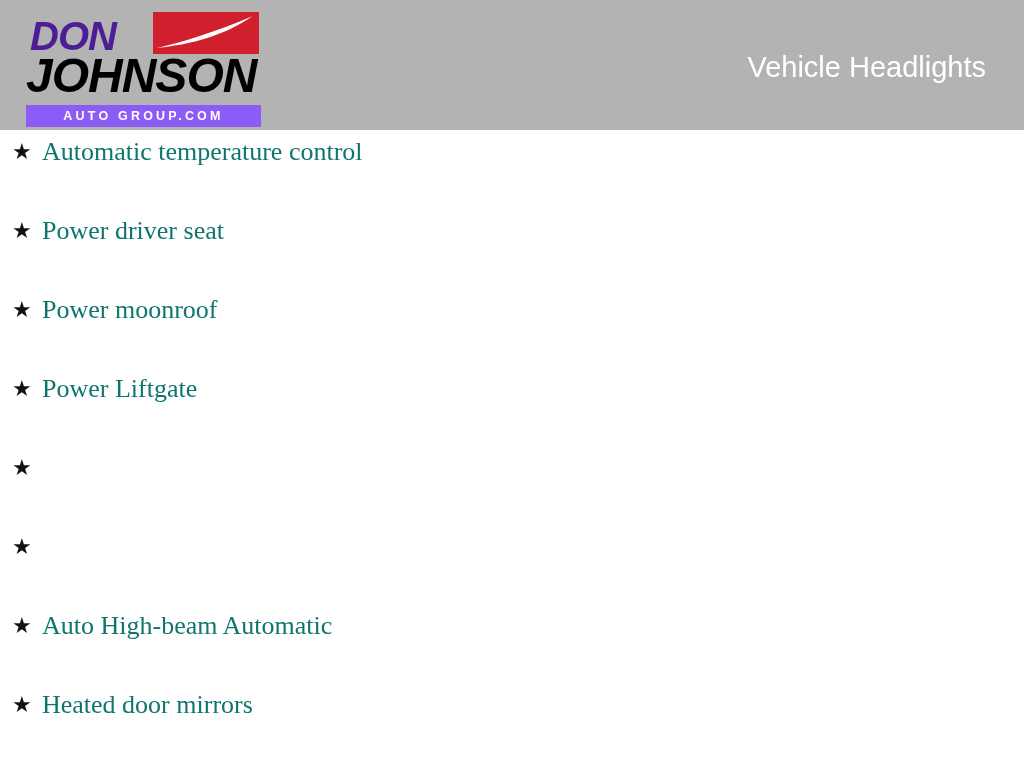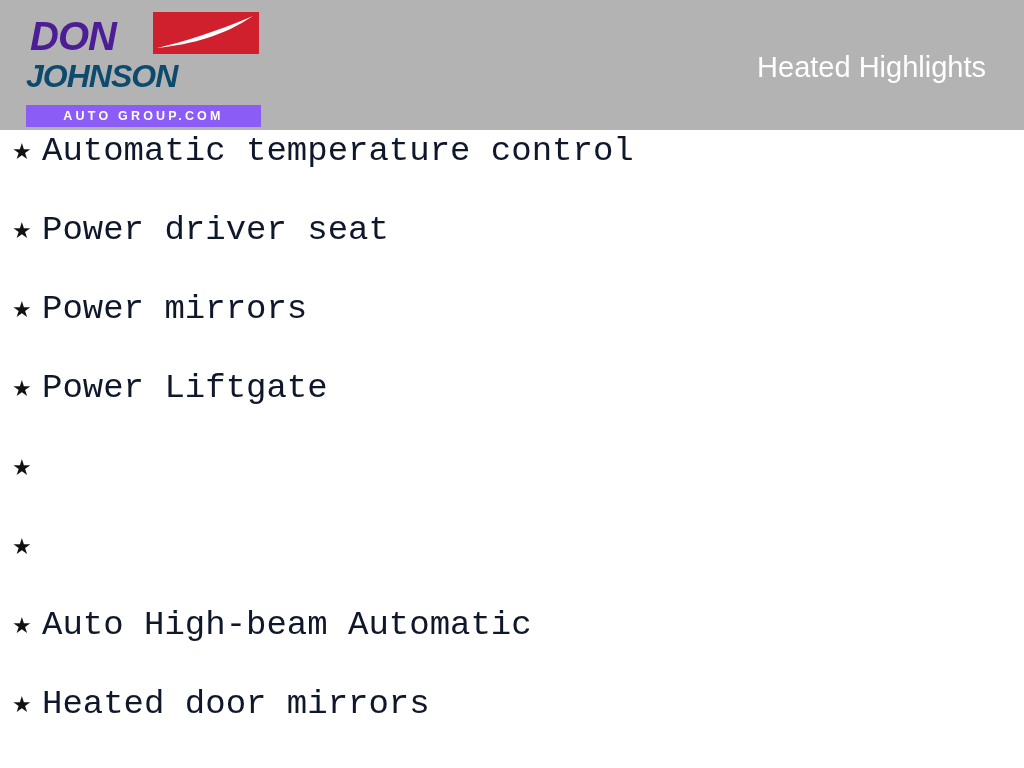--- a/index.html
+++ b/index.html
@@ -46,23 +46,23 @@
     color: #4c1d95;
     line-height: 40px;
   }
   .logo-johnson {
     position: absolute;
     left: 12px;
     top: 50px;
     font-family: "Liberation Sans", sans-serif;
     font-weight: bold;
     font-style: italic;
-    font-size: 32px;
+    font-size: 48px;
     letter-spacing: -1px;
-    color: #0c4a6e;
+    color: #000000;
     line-height: 40px;
   }
   .logo-swoosh {
     position: absolute;
     left: 139px;
     top: 6px;
     width: 106px;
     height: 42px;
     background: #d0202e;
     overflow: hidden;
@@ -118,24 +118,24 @@
     flex: 0 0 auto;
     width: 30px;
     font-size: 22px;
     line-height: 43px;
     color: #111111;
     text-align: left;
     font-family: "DejaVu Sans", sans-serif;
   }
   .highlight-text {
     flex: 1 1 auto;
-    font-family: Liberation Mono, monospace;
-    font-size: 34px;
+    font-family: Liberation Serif, serif;
+    font-size: 26px;
     line-height: 43px;
-    color: #0f172a;
+    color: #0f766e;
     white-space: nowrap;
   }
 </style>
 </head>
 <body>
 
 <div class="page">
 
   <div class="header">
 
@@ -146,35 +146,35 @@
           <path d="M4 36 C 30 30, 62 20, 100 4 C 70 24, 40 32, 4 36 Z" fill="#ffffff"></path>
           <path d="M26 38 C 52 32, 76 22, 100 10 C 80 26, 54 36, 26 38 Z" fill="#d0202e"></path>
         </svg>
       </div>
       <div class="logo-johnson">JOHNSON</div>
       <div class="logo-bar">
         <div class="logo-bar-text">AUTO GROUP.COM</div>
       </div>
     </div>
 
-    <div class="header-title">Heated Highlights</div>
+    <div class="header-title">Vehicle Headlights</div>
   </div>
 
   <ul class="highlights">
     <li class="highlight-item">
       <span class="bullet-star">★</span>
       <span class="highlight-text">Automatic temperature control</span>
     </li>
     <li class="highlight-item">
       <span class="bullet-star">★</span>
       <span class="highlight-text">Power driver seat</span>
     </li>
     <li class="highlight-item">
       <span class="bullet-star">★</span>
-      <span class="highlight-text">Power mirrors</span>
+      <span class="highlight-text">Power moonroof</span>
     </li>
     <li class="highlight-item">
       <span class="bullet-star">★</span>
       <span class="highlight-text">Power Liftgate</span>
     </li>
     <li class="highlight-item">
       <span class="bullet-star">★</span>
     </li>
     <li class="highlight-item">
       <span class="bullet-star">★</span>

